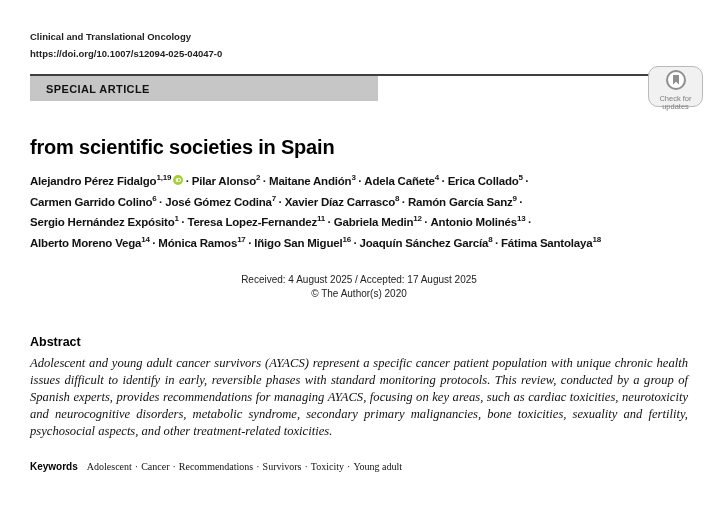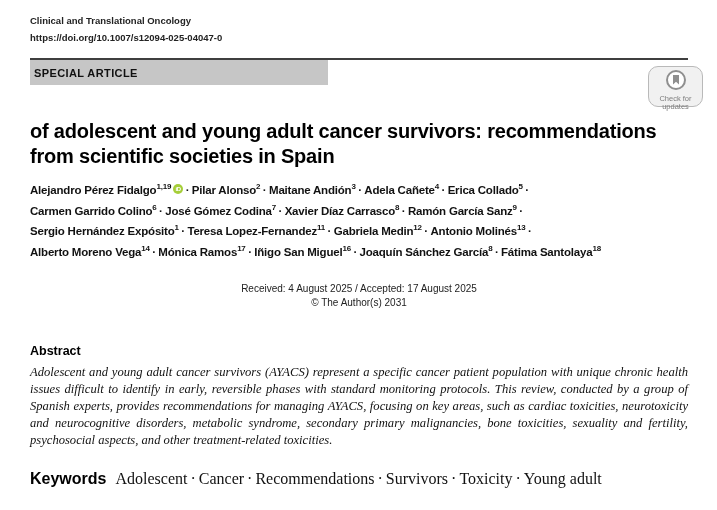--- a/index.html
+++ b/index.html
@@ -6,33 +6,33 @@
   html, body { background: #ffffff; }
   .page {
     position: relative;
     width: 717px;
     height: 510px;
     background: #ffffff;
     font-family: "Liberation Sans", sans-serif;
     color: #1a1a1a;
     overflow: hidden;
   }
-  .content { padding: 14px 29px 0 30px; }
+  .content { padding: 14px 29px 0 30px; margin-top: 16px; }
 
   
   .journal-name { font-size: 9.5px; font-weight: 700; color: #222; line-height: 13px; }
   .doi { font-size: 9.5px; font-weight: 700; color: #222; line-height: 13px; text-decoration: none; }
 
   
   .rule-row { margin-top: 13px; border-top: 2px solid var(--rule, #3f3f3f); }
   .article-type-bar {
-    width: 298px; height: 25px;
+    width: 348px; height: 25px;
     background: var(--bar, #c6c6c6);
     display: flex; align-items: center;
-    padding-left: 4px;
+    padding-left: 16px;
   }
   .article-type-label { font-size: 11px; font-weight: 700; letter-spacing: 0.4px; color: #111; }
 
   
   .check-badge {
     position: absolute; top: 66px; right: 14px;
     width: 55px; height: 41px;
     background: #f1f1f1;
     border: 1px solid #b9b9b9;
     border-radius: 10px;
@@ -68,21 +68,21 @@
   .abstract-text {
     margin-top: 6px;
     font-family: "Liberation Serif", "DejaVu Serif", serif;
     font-size: 12.6px; line-height: 17px; color: #111;
     text-align: justify;
     width: 658px;
     font-style: italic;
   }
 
   
-  .keywords { margin-top: 21px; font-size: 16px; }
+  .keywords { margin-top: 21px; font-size: 10px; }
   .keywords-label { font-family: "Liberation Sans", sans-serif; font-weight: 700; margin-right: 9px; color: #000; }
   .keywords-items { font-family: "Liberation Serif", "DejaVu Serif", serif; color: #111; }
   .kw-sep { margin: 0 3px; }
 </style>
 </head>
 <body>
 
 <div class="page" style="--orcid: #a6ce39; --bar: #c6c6c6; --rule: #3f3f3f;">
   <div class="content">
 
@@ -91,34 +91,33 @@
       <a class="doi" href="#">https://doi.org/10.1007/s12094-025-04047-0</a>
     </header>
 
     <div class="rule-row">
       <div class="article-type-bar">
         <span class="article-type-label">SPECIAL ARTICLE</span>
       </div>
     </div>
 
     <h1 class="title">
-      <span>of adolescent and young adult cancer survivors: recommendations</span>
       <span>from scientific societies in Spain</span>
     </h1>
 
     <div class="authors">
       <div class="authors-line"><span>Alejandro Pérez Fidalgo<sup>1,19</sup></span><span class="orcid">iD</span><span class="author-sep">·</span><span>Pilar Alonso<sup>2</sup></span><span class="author-sep">·</span><span>Maitane Andión<sup>3</sup></span><span class="author-sep">·</span><span>Adela Cañete<sup>4</sup></span><span class="author-sep">·</span><span>Erica Collado<sup>5</sup></span><span class="author-sep">·</span></div>
       <div class="authors-line"><span>Carmen Garrido Colino<sup>6</sup></span><span class="author-sep">·</span><span>José Gómez Codina<sup>7</sup></span><span class="author-sep">·</span><span>Xavier Díaz Carrasco<sup>8</sup></span><span class="author-sep">·</span><span>Ramón García Sanz<sup>9</sup></span><span class="author-sep">·</span></div>
       <div class="authors-line"><span>Sergio Hernández Expósito<sup>1</sup></span><span class="author-sep">·</span><span>Teresa Lopez-Fernandez<sup>11</sup></span><span class="author-sep">·</span><span>Gabriela Medin<sup>12</sup></span><span class="author-sep">·</span><span>Antonio Molinés<sup>13</sup></span><span class="author-sep">·</span></div>
       <div class="authors-line"><span>Alberto Moreno Vega<sup>14</sup></span><span class="author-sep">·</span><span>Mónica Ramos<sup>17</sup></span><span class="author-sep">·</span><span>Iñigo San Miguel<sup>16</sup></span><span class="author-sep">·</span><span>Joaquín Sánchez García<sup>8</sup></span><span class="author-sep">·</span><span>Fátima Santolaya<sup>18</sup></span></div>
     </div>
 
     <div class="meta-block">
       <div class="received">Received: 4 August 2025 / Accepted: 17 August 2025</div>
-      <div class="copyright">© The Author(s) 2031</div>
+      <div class="copyright">© The Author(s) 2020</div>
     </div>
 
     <section>
       <h2 class="abstract-heading">Abstract</h2>
       <p class="abstract-text">Adolescent and young adult cancer survivors (AYACS) represent a specific cancer patient population with unique chronic health issues difficult to identify in early, reversible phases with standard monitoring protocols. This review, conducted by a group of Spanish experts, provides recommendations for managing AYACS, focusing on key areas, such as cardiac toxicities, neurotoxicity and neurocognitive disorders, metabolic syndrome, secondary primary malignancies, bone toxicities, sexuality and fertility, psychosocial aspects, and other treatment-related toxicities.</p>
     </section>
 
     <div class="keywords">
       <span class="keywords-label">Keywords</span><span class="keywords-items"><span>Adolescent</span><span class="kw-sep">·</span><span>Cancer</span><span class="kw-sep">·</span><span>Recommendations</span><span class="kw-sep">·</span><span>Survivors</span><span class="kw-sep">·</span><span>Toxicity</span><span class="kw-sep">·</span><span>Young adult</span></span>
     </div>

